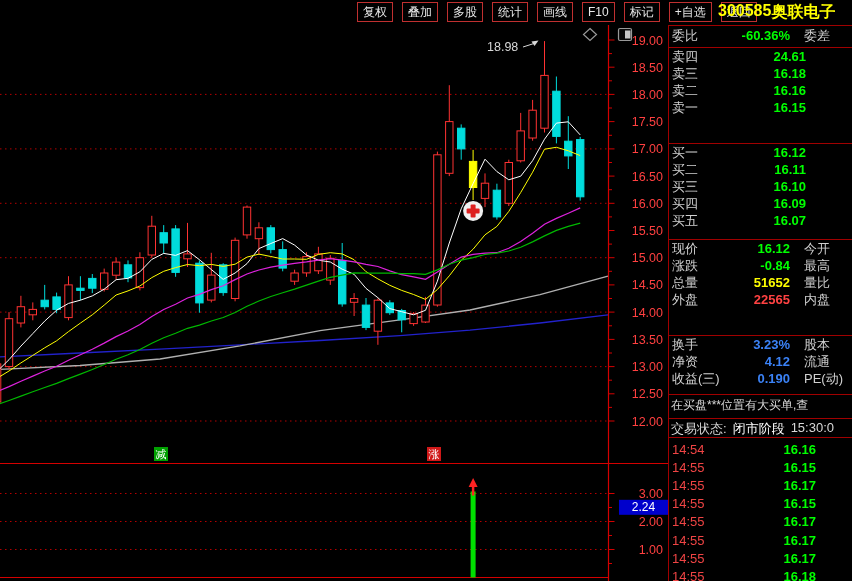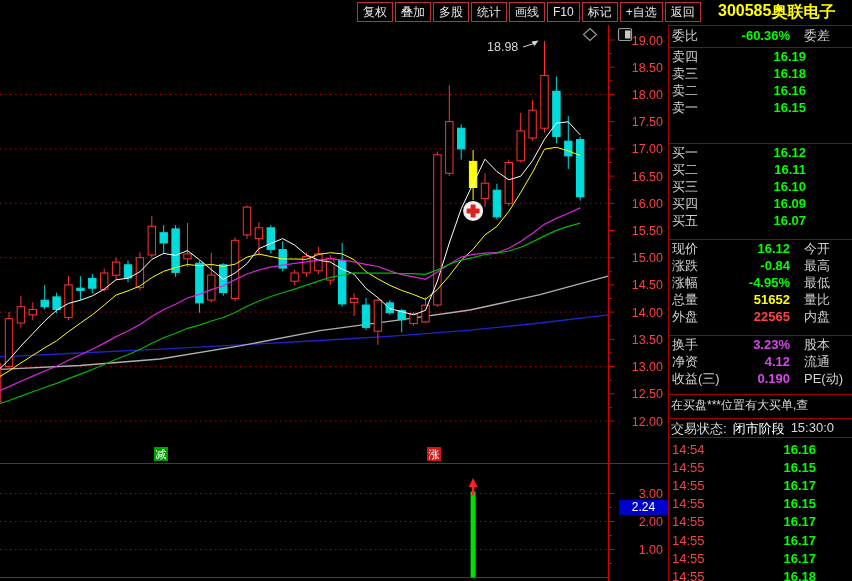--- a/index.html
+++ b/index.html
@@ -1,32 +1,32 @@
 <!DOCTYPE html>
 <html><head>
 <meta charset="utf-8">
 <style>
   html,body{margin:0;padding:0;background:#000;}
   body{width:852px;height:581px;overflow:hidden;font-family:"Liberation Sans",sans-serif;}
   #stage{position:relative;width:852px;height:581px;background:#000;}
   svg text{font-family:"Liberation Sans",sans-serif;}
   
-  #toolbar{position:absolute;left:357px;top:2px;display:flex;gap:2px;z-index:5;}
+  #toolbar{position:absolute;left:357px;top:2px;display:flex;gap:9px;z-index:5;}
   .tbtn{border:1px solid #c03030;color:#e8e8e8;font-size:12px;line-height:16px;padding:1px 5px;background:#000;white-space:nowrap;cursor:default;}
   #title{position:absolute;left:702px;top:2px;display:flex;z-index:5;color:#ffff00;font-weight:bold;font-size:16px;white-space:nowrap;margin-left:16px;}
   
   #panel{position:absolute;left:668px;top:0;width:184px;height:581px;overflow:hidden;}
   .pborder{position:absolute;left:0;top:25px;bottom:0;width:1px;background:#a00000;}
   .pline{position:absolute;left:0;right:0;height:1px;background:#a00000;}
   .prow{display:flex;align-items:center;height:17px;padding:0 4px;font-size:13px;white-space:nowrap;}
   .plabel{color:#d0d0d0;width:46px;flex:none;}
   .pval{flex:1;text-align:right;font-weight:bold;}
   .plabel2{width:44px;flex:none;margin-left:14px;color:#d0d0d0;}
   .bidask .pval{margin-right:42px;}
-  .c-green{color:#00ff00;} .c-red{color:#ff4242;} .c-yellow{color:#ffff00;} .c-white{color:#d946ef;}
+  .c-green{color:#00ff00;} .c-red{color:#ff4242;} .c-yellow{color:#ffff00;} .c-white{color:#3b82f6;}
   #row-weibi{position:absolute;left:0;right:0;top:27px;}
   #sec-sells{position:absolute;left:0;right:0;top:48px;}
   #sec-buys{position:absolute;left:0;right:0;top:144px;}
   #sec-quote{position:absolute;left:0;right:0;top:240px;}
   #sec-info{position:absolute;left:0;right:0;top:336px;}
   #row-news{position:absolute;left:0;right:0;top:397px;height:18px;font-size:12px;color:#d8d8d8;padding:0 3px;overflow:hidden;white-space:nowrap;}
   #row-status{position:absolute;left:0;right:0;top:420px;height:16px;font-size:13px;color:#d8d8d8;padding:0 3px;overflow:hidden;white-space:nowrap;display:flex;gap:6px;}
   #row-status .st-phase{color:#ffffff;}
   #sec-trades{position:absolute;left:0;right:0;top:440px;bottom:0;overflow:hidden;}
   .trow{display:flex;align-items:center;height:18.2px;padding:0 4px;font-size:13px;}
@@ -253,21 +253,21 @@
 
     <div id="row-weibi" class="prow">
       <span class="plabel">委比</span>
       <span class="pval c-green">-60.36%</span>
       <span class="plabel2">委差</span>
     </div>
 
     <div id="sec-sells">
         <div class="prow bidask">
           <span class="plabel">卖四</span>
-          <span class="pval c-green">16.19</span>
+          <span class="pval c-green">24.61</span>
         </div>
         <div class="prow bidask">
           <span class="plabel">卖三</span>
           <span class="pval c-green">16.18</span>
         </div>
         <div class="prow bidask">
           <span class="plabel">卖二</span>
           <span class="pval c-green">16.16</span>
         </div>
         <div class="prow bidask">
@@ -300,25 +300,20 @@
     <div id="sec-quote">
         <div class="prow">
           <span class="plabel">现价</span>
           <span class="pval c-green">16.12</span>
           <span class="plabel2">今开</span>
         </div>
         <div class="prow">
           <span class="plabel">涨跌</span>
           <span class="pval c-green">-0.84</span>
           <span class="plabel2">最高</span>
-        </div>
-        <div class="prow">
-          <span class="plabel">涨幅</span>
-          <span class="pval c-green">-4.95%</span>
-          <span class="plabel2">最低</span>
         </div>
         <div class="prow">
           <span class="plabel">总量</span>
           <span class="pval c-yellow">51652</span>
           <span class="plabel2">量比</span>
         </div>
         <div class="prow">
           <span class="plabel">外盘</span>
           <span class="pval c-red">22565</span>
           <span class="plabel2">内盘</span>

